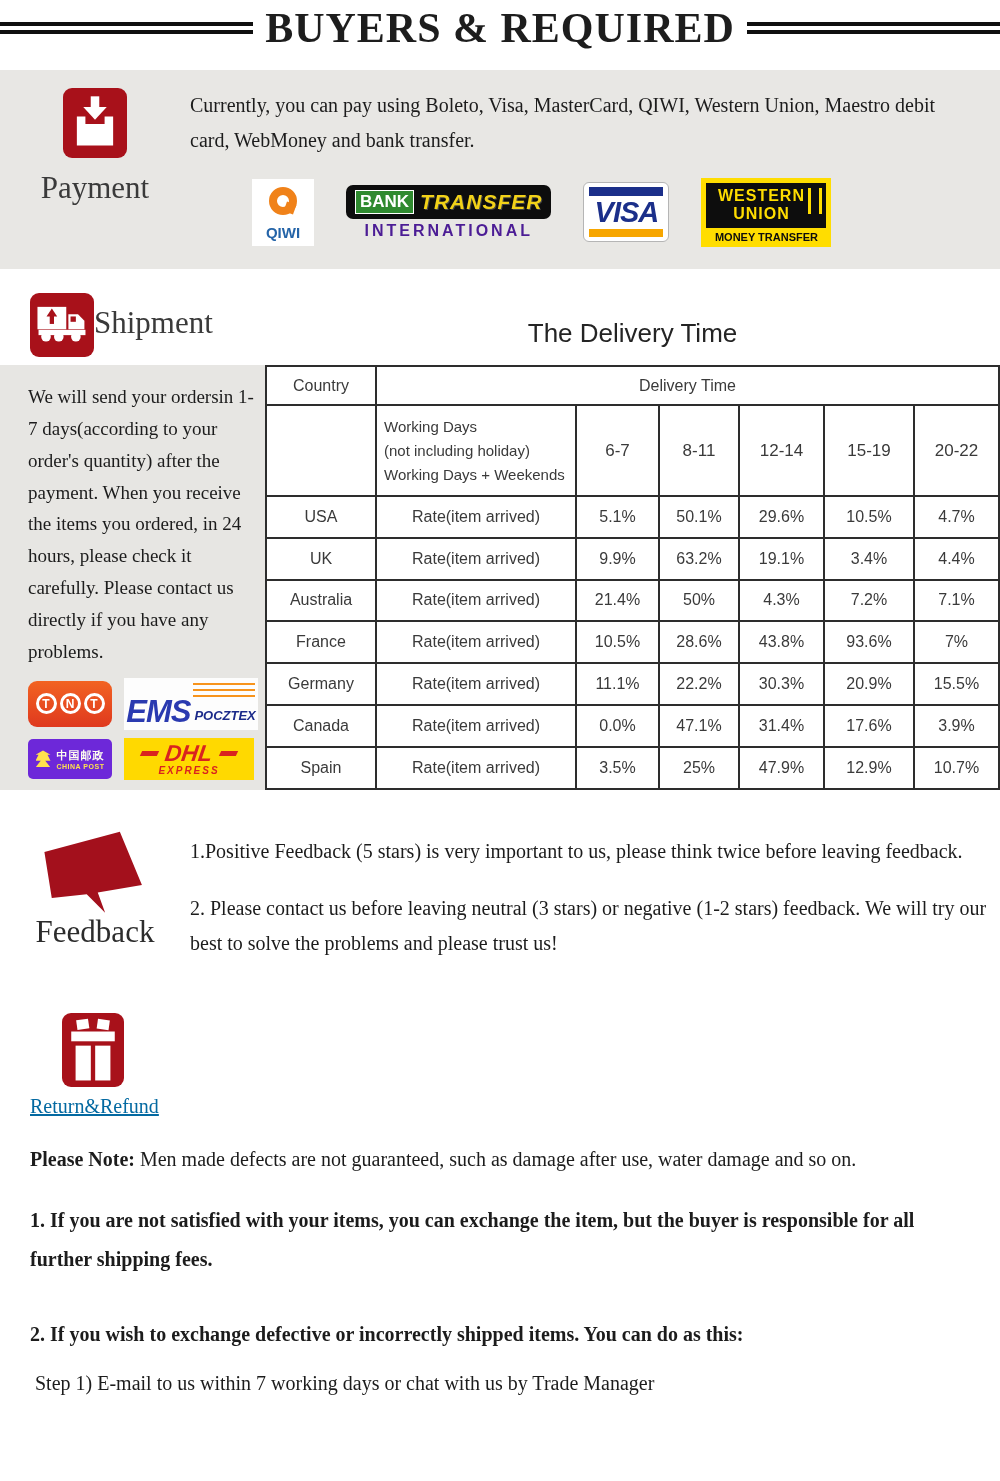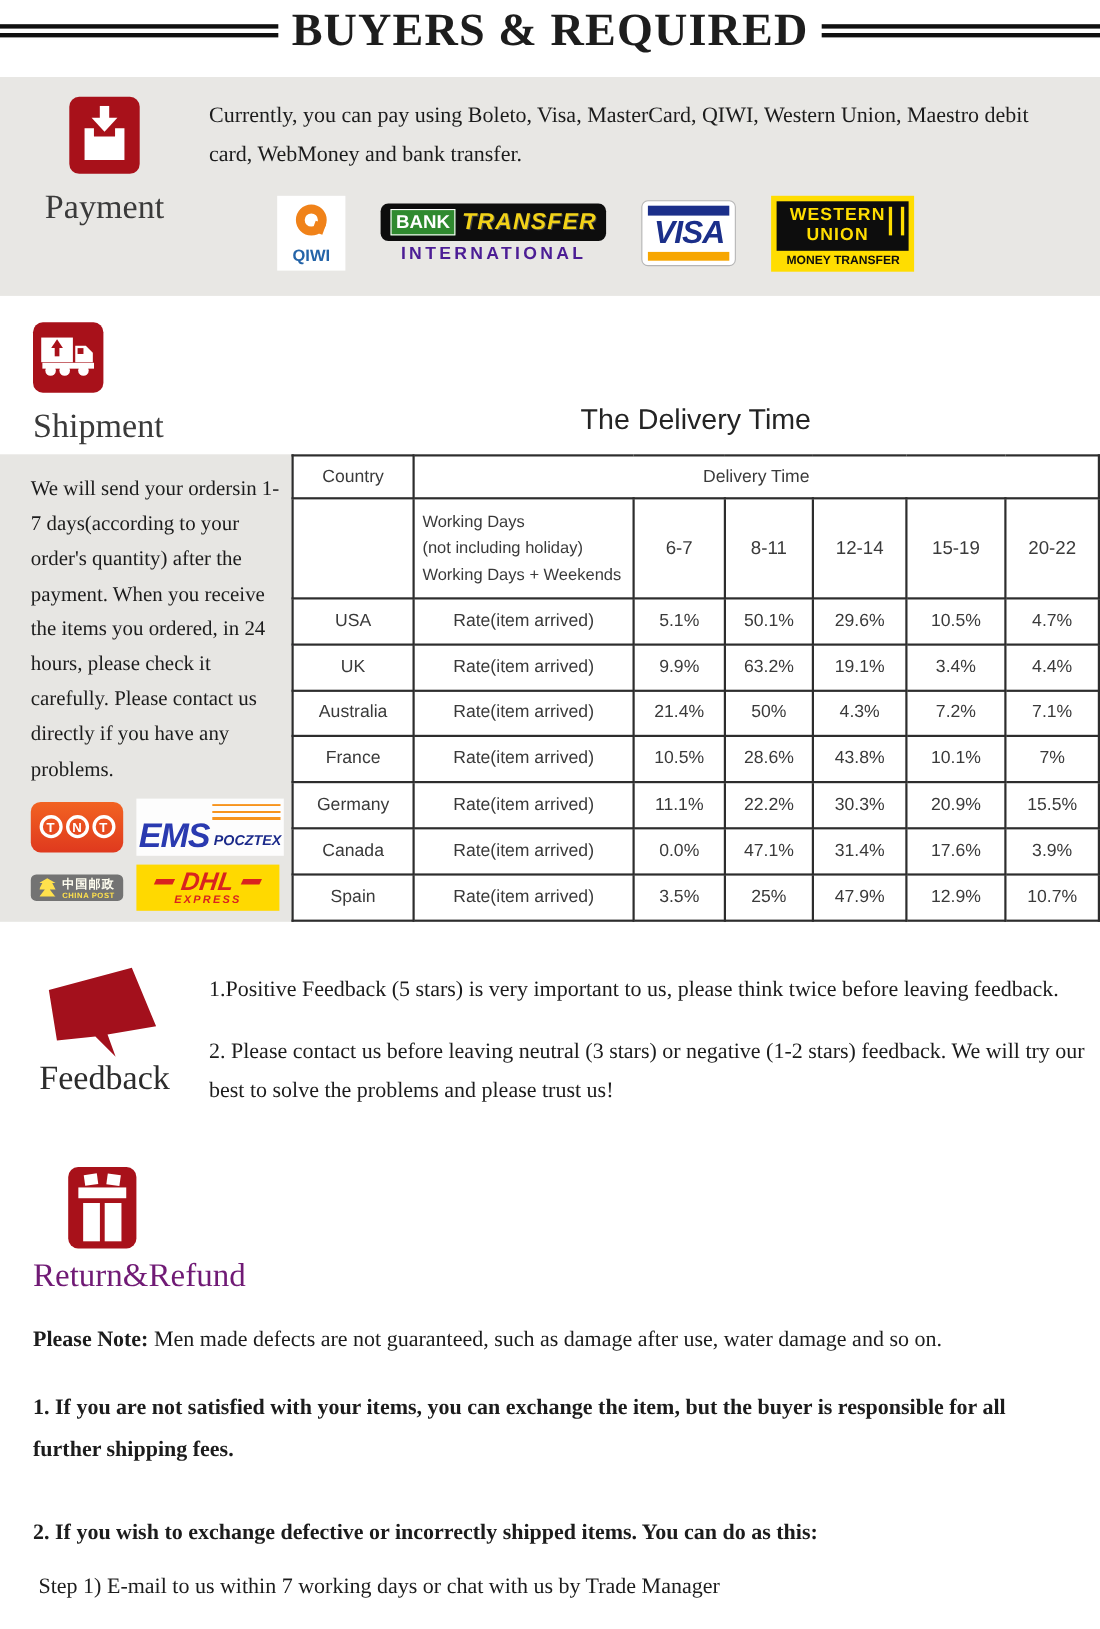--- a/index.html
+++ b/index.html
@@ -42,38 +42,38 @@
   .visa-bot { height: 13px; background: #f7a600; margin: 0 5px 4px; }
 
   .wu-box { background: #ffdd00; padding: 5px 5px 4px; width: 130px; }
   .wu-black { background: #0d0d0d; padding: 4px 14px 4px 4px; position: relative; }
   .wu-line { color: #ffdd00; font-weight: 900; font-size: 16px; text-align: center; letter-spacing: 1px; line-height: 1.15; }
   .wu-black::after { content: ""; position: absolute; top: 5px; bottom: 14px; right: 4px; width: 8px; border-left: 3px solid #ffdd00; border-right: 3px solid #ffdd00; }
   .wu-sub { font-weight: 900; font-size: 11px; color: #0d0d0d; text-align: center; margin-top: 3px; }
 
   
   .ship-head { display: flex; align-items: flex-end; margin-top: 24px; }
-  .ship-left-head { width: 265px; display: flex; flex-direction: column; align-items: flex-start; padding-left: 30px; }
+  .ship-left-head { width: 265px; display: flex; flex-direction: row; align-items: flex-start; padding-left: 30px; }
   .ship-icon { width: 64px; height: 64px; }
   .delivery-title { flex: 1; text-align: center; font-size: 26px; color: #242424; padding-bottom: 8px; }
 
   .ship-body { display: flex; margin-top: 8px; }
   .ship-note-panel { width: 265px; background: #e7e6e3; padding: 16px 6px 10px 28px; }
   .ship-note { font-size: 19px; line-height: 1.68; margin: 0; }
   .carrier-grid { display: grid; grid-template-columns: 86px 134px; gap: 8px 10px; margin-top: 10px; align-items: center; }
 
   .tnt-box { width: 84px; height: 46px; background: linear-gradient(#f26322, #df391e); border-radius: 9px; display: flex; align-items: center; justify-content: center; gap: 3px; }
   .tnt-circle { width: 21px; height: 21px; border: 3px solid #fff; border-radius: 50%; color: #fff; font-weight: 900; font-size: 12px; display: flex; align-items: center; justify-content: center; }
 
   .ems-box { width: 134px; height: 52px; background: #fdfdfd; position: relative; display: flex; align-items: flex-end; justify-content: center; gap: 4px; padding-bottom: 5px; }
   .ems-stripes { position: absolute; top: 5px; right: 3px; width: 62px; height: 15px; background: repeating-linear-gradient(to bottom, #f7941d 0 2px, transparent 2px 6px); }
   .ems-word { color: #2a3ab0; font-style: italic; font-weight: 900; font-size: 31px; line-height: 0.85; letter-spacing: -1px; }
   .ems-sub { color: #1b2a8a; font-style: italic; font-weight: 800; font-size: 13px; padding-bottom: 2px; }
 
-  .cp-box { width: 84px; height: 24px; background: #737373; border-radius: 5px; display: flex; align-items: center; justify-content: center; gap: 6px; }
+  .cp-box { width: 84px; height: 40px; background: #6d28d9; border-radius: 5px; display: flex; align-items: center; justify-content: center; gap: 6px; }
   .cp-emblem { width: 15px; height: 17px; background: #ffe14d; clip-path: polygon(50% 0, 100% 25%, 80% 25%, 100% 60%, 65% 60%, 100% 100%, 0 100%, 35% 60%, 0 60%, 20% 25%, 0 25%); }
   .cp-text { display: flex; flex-direction: column; }
   .cp-cn { color: #fffef0; font-weight: bold; font-size: 11px; letter-spacing: 1px; }
   .cp-en { color: #ffe14d; font-weight: bold; font-size: 7px; letter-spacing: 0.5px; }
 
   .dhl-box { width: 130px; height: 42px; background: #ffd900; display: flex; flex-direction: column; align-items: center; justify-content: center; }
   .dhl-row { display: flex; align-items: center; gap: 7px; }
   .dhl-dash { width: 17px; border-top: 5px solid #d9231f; transform: skewX(-25deg); }
   .dhl-name { color: #d9231f; font-style: italic; font-weight: 900; font-size: 23px; letter-spacing: 0; transform: skewX(-8deg); line-height: 1; }
   .dhl-sub { color: #d9231f; font-style: italic; font-weight: bold; font-size: 10px; letter-spacing: 2px; }
@@ -91,21 +91,21 @@
   .fb-bubble { width: 122px; height: 92px; margin-top: 4px; }
   .fb-label { font-size: 31px; color: #2c2c2c; margin-top: -6px; }
   .fb-right { flex: 1; padding-top: 10px; }
   .fb-p1 { font-size: 20px; margin: 6px 0 0; width: 800px; }
   .fb-p2 { font-size: 20px; line-height: 1.75; margin: 28px 0 0; width: 800px; }
 
   
   .returns { margin-top: 52px; padding: 0 30px 40px; }
   .rt-icon-wrap { margin-left: 32px; width: 62px; height: 74px; }
   .rt-icon { width: 62px; height: 74px; }
-  .rt-label { font-size: 30px; color: #701a75; margin-top: 8px; }
+  .rt-label { font-size: 20px; color: #0369a1; margin-top: 8px; text-decoration: underline; }
   .note-p { font-size: 20px; margin: 30px 0 0; }
   .note-bold { font-weight: bold; }
   .point { font-weight: bold; font-size: 20px; line-height: 1.95; margin: 30px 0 0; max-width: 940px; }
   .point2 { margin-top: 36px; }
   .step { font-size: 20px; line-height: 1.9; margin: 10px 0 0; padding-left: 5px; max-width: 940px; }
 </style>
 </head>
 <body>
 
 <div class="header-wrap">
@@ -263,21 +263,21 @@
           <td>4.3%</td>
           <td>7.2%</td>
           <td>7.1%</td>
         </tr>
         <tr class="data-row">
           <td>France</td>
           <td>Rate(item arrived)</td>
           <td>10.5%</td>
           <td>28.6%</td>
           <td>43.8%</td>
-          <td>10.1%</td>
+          <td>93.6%</td>
           <td>7%</td>
         </tr>
         <tr class="data-row">
           <td>Germany</td>
           <td>Rate(item arrived)</td>
           <td>11.1%</td>
           <td>22.2%</td>
           <td>30.3%</td>
           <td>20.9%</td>
           <td>15.5%</td>

